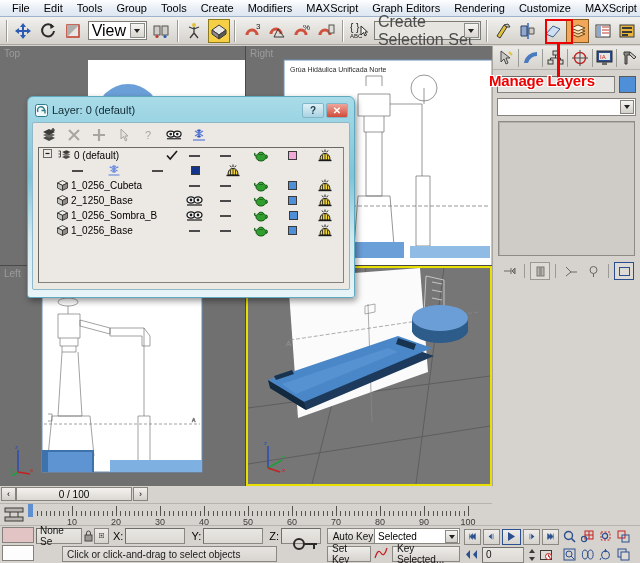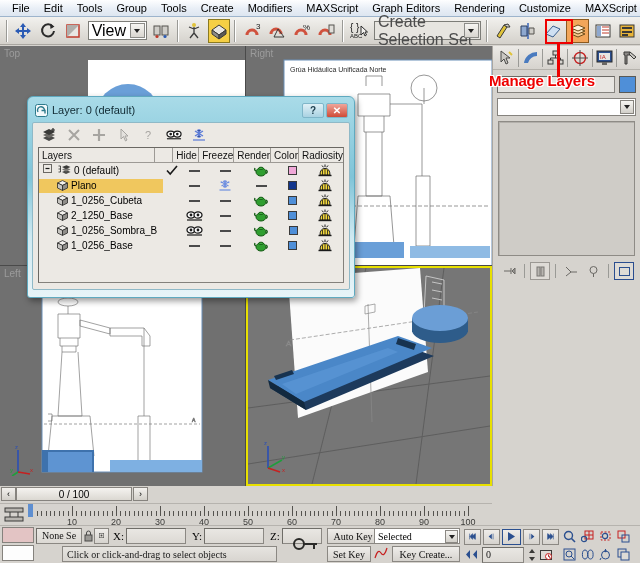--- a/index.html
+++ b/index.html
@@ -157,21 +157,21 @@
   #ruler { position: absolute; left: 28px; top: 0; right: 0; height: 22px; }
   .tick { position: absolute; bottom: 10px; width: 1px; background: #55534f; }
   .tnum { position: absolute; bottom: -1px; font-size: 9px; color: #3a3a38;
     transform: translateX(-50%); }
   .ts-handle { position: absolute; left: 0; top: 0; width: 5px; height: 13px;
     background: #5f8fd0; }
 
   
   #statusbar {
     position: absolute; left: 0; top: 525px; width: 640px; height: 38px;
-    background: #d6d3ce; border-top: 1px solid #b6b3ae; font-family: Liberation Serif, serif;
+    background: #d6d3ce; border-top: 1px solid #b6b3ae;
   }
   .sb-swatch { position: absolute; left: 2px; width: 32px; height: 16px;
     border: 1px solid #85827d; }
   .sb-row { position: absolute; height: 17px; display: flex; align-items: center; }
   .sb-lock { width: 12px; height: 15px; display: flex; align-items: center;
     justify-content: center; }
   .sb-txtbox {
     background: linear-gradient(#e9e7e3,#dcd9d4); border: 1px solid #8b8883;
     border-top-color: #6f6d68; border-left-color: #6f6d68;
     height: 16px; display: flex; align-items: center; padding: 0 3px;
@@ -795,21 +795,21 @@
                 background:#fff; border:1px solid #8b8883; display:flex; align-items:center;
                 padding-left:3px; font-size:10px;">
       <span>Selected</span>
       <span style="position:absolute; right:1px; top:1px; width:13px; height:13px;
                    background:linear-gradient(#f6f5f2,#d2cfc9); border:1px solid #8b8883;
                    display:flex; align-items:center; justify-content:center;">
           <i class="caret-dn"></i>
         </span>
     </div>
 
-    <div class="sb-btn" style="position:absolute; left:392px; top:20px; width:68px;">Key Create...</div>
+    <div class="sb-btn" style="position:absolute; left:392px; top:20px; width:68px;">Key Selected...</div>
 
     <div class="sb-row" style="left:464px; top:2px; gap:2px;">
       <div class="sb-btn" style="width:17px;">
         <svg width="11" height="9" viewBox="0 0 11 9">
             <path d="M1 0 L1 9 M10 0 L4 4.5 L10 9 Z M5.5 0 L1.5 4.5 L5.5 9 Z" fill="#2b4f8f" stroke="#2b4f8f"></path>
           </svg>
       </div>
       <div class="sb-btn" style="width:17px;">
         <svg width="11" height="9" viewBox="0 0 11 9">
             <path d="M6 0 L1 4.5 L6 9 Z" fill="#2b4f8f"></path>
@@ -974,29 +974,20 @@
             <g stroke="#5b7bd8" stroke-width="1.4">
               <path d="M8 1 L8 10 M4 3 L12 8 M12 3 L4 8"></path>
               <path d="M6 2 L8 3.5 L10 2 M6 9 L8 7.5 L10 9"></path>
             </g>
             <path d="M2 12 L14 12" stroke="#5b7bd8" stroke-width="1.2"></path>
           </svg>
         </span>
       </div>
 
       <div id="layerlist">
-        <div id="ll-head">
-          <div class="llh ll-name">Layers</div>
-          <div class="llh w-chk"></div>
-          <div class="llh w-hide">Hide</div>
-          <div class="llh w-frz">Freeze</div>
-          <div class="llh w-rnd">Render</div>
-          <div class="llh w-col">Color</div>
-          <div class="llh w-rad">Radiosity</div>
-        </div>
         <div id="ll-rows">
             <div class="ll-row">
               <div class="ll-name">
                 <span class="ll-name-inner" style="padding-left:4px">
                   <span style="margin-right:2px"><svg width="13" height="11" viewBox="0 0 13 11">
                       <rect x="0.5" y="0.5" width="8" height="8" fill="#ece9e4" stroke="#6a6864"></rect>
                       <path d="M2.5 4.5 L6.5 4.5" stroke="#1a1a1a" stroke-width="1.2"></path>
                     </svg></span>
                   <span style="display:flex;align-items:center;margin-right:3px">
                     <svg width="13" height="11" viewBox="0 0 13 11">
@@ -1034,32 +1025,20 @@
               <div class="ll-c w-rad">
                 <svg width="16" height="13" viewBox="0 0 16 13">
                   <path d="M8 0.5 L8 3 M5 1.5 L6.5 3.3 M11 1.5 L9.5 3.3" stroke="#1a1a1a" stroke-width="1"></path>
                   <path d="M3 11 Q3 4.5 8 4.5 Q13 4.5 13 11 Z" fill="#f2d83c" stroke="#1a1a1a"></path>
                   <path d="M5.5 6 L5.5 11 M10.5 6 L10.5 11 M8 4.5 L8 11" stroke="#1a1a1a" stroke-width="0.8"></path>
                   <path d="M1.5 11.5 L14.5 11.5" stroke="#1a1a1a" stroke-width="1.4"></path>
                 </svg>
               </div>
             </div>
             <div class="ll-row selected">
-              <div class="ll-name">
-                <span class="ll-name-inner" style="padding-left:18px">
-                  <span style="display:flex;align-items:center;margin-right:3px">
-                    <svg width="11" height="11" viewBox="0 0 11 11">
-                      <path d="M0.5 3 L5.5 0.6 L10.5 3 L5.5 5.4 Z" fill="#f3f1ed" stroke="#2a2a28" stroke-width="0.8"></path>
-                      <path d="M0.5 3 L0.5 8 L5.5 10.4 L5.5 5.4 Z" fill="#c7c5c1" stroke="#2a2a28" stroke-width="0.8"></path>
-                      <path d="M5.5 5.4 L5.5 10.4 L10.5 8 L10.5 3 Z" fill="#8f8d89" stroke="#2a2a28" stroke-width="0.8"></path>
-                    </svg>
-                  </span>
-                  <span>Plano</span>
-                </span>
-              </div>
               <div class="ll-c w-chk"></div>
               <div class="ll-c w-hide">
                 <span class="dash"></span>
               </div>
               <div class="ll-c w-frz">
                 <svg width="14" height="13" viewBox="0 0 14 13">
                   <g stroke="#6f8fe0" stroke-width="1.3" fill="none">
                     <path d="M7 1 L7 9 M3.5 3 L10.5 7 M10.5 3 L3.5 7"></path>
                     <path d="M5.2 2 L7 3.3 L8.8 2 M5.2 8 L7 6.7 L8.8 8"></path>
                     <path d="M3 2.4 L3.6 4 M11 2.4 L10.4 4"></path>

